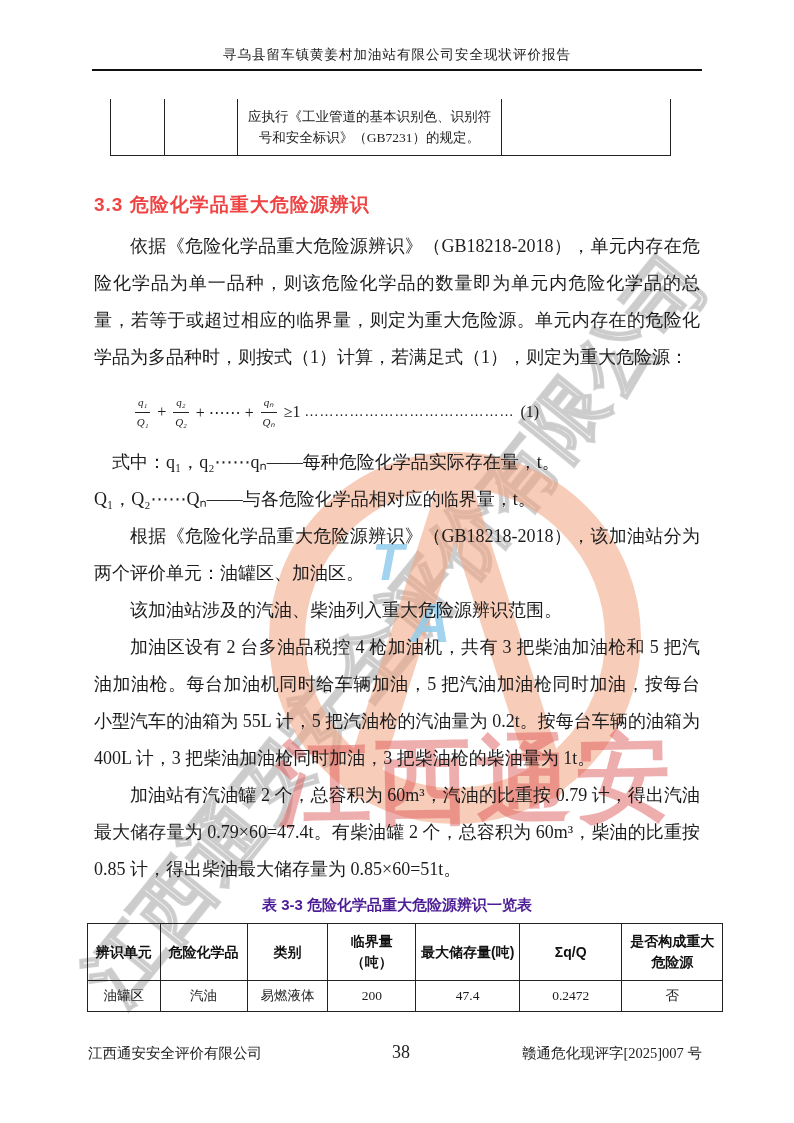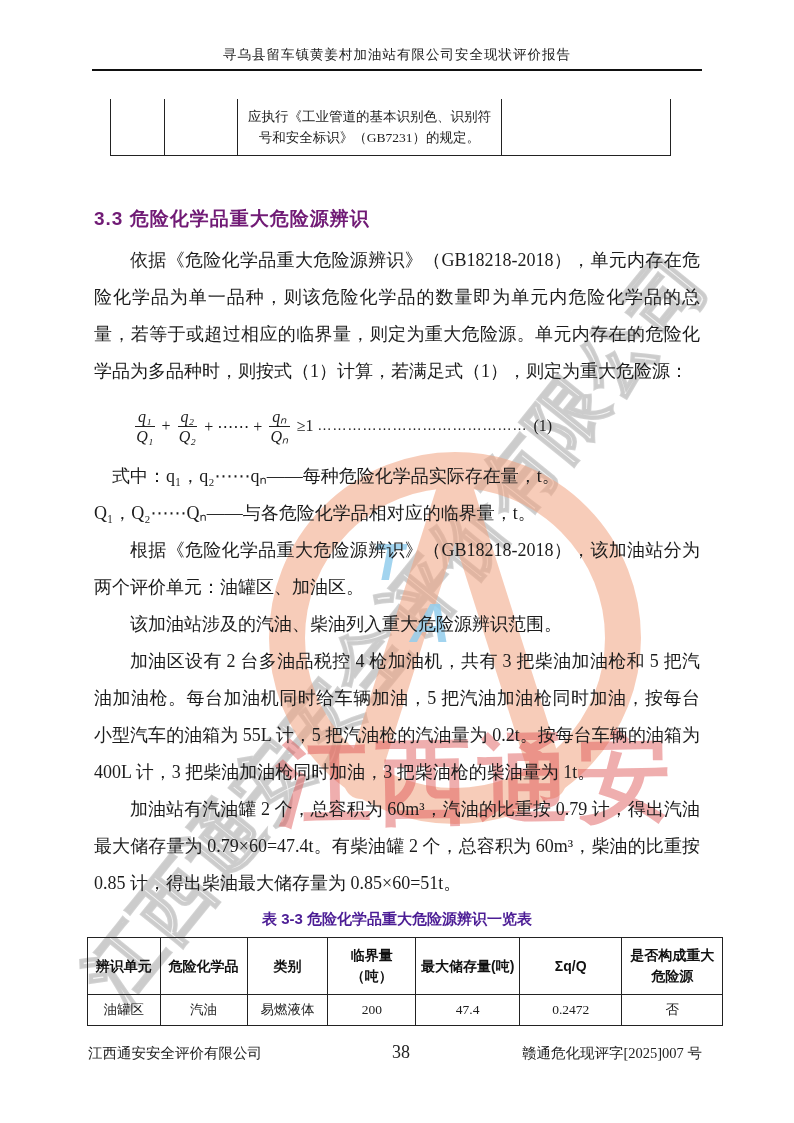--- a/index.html
+++ b/index.html
@@ -51,40 +51,40 @@
     height:52px;font-size:13.5px;line-height:21px;
     text-align:center;vertical-align:middle;padding:2px 8px;
   }
   .toptable .tc1{width:37px;}
   .toptable .tc2{width:56px;}
   .toptable .tc3{width:247px;}
   .toptable .tc4{width:152px;}
 
   .sec{
     font-family:"Liberation Sans",sans-serif;
-    font-size:19px;font-weight:bold;color:#701a75;
-    margin:50px 0 0 0;letter-spacing:1px;
+    font-size:19px;font-weight:bold;color:#ef4444;
+    margin:36px 0 0 0;letter-spacing:1px;
   }
   .para{
     margin:0;font-size:18px;line-height:37px;
     text-align:justify;text-indent:2em;color:#1c1c1c;
   }
   .para.first{margin-top:10px;}
   .para.noindent{text-indent:0;}
   .para.halfindent{text-indent:1em;}
 
   
   .formula{
     display:flex;align-items:center;
     margin:10px 0 6px 38px;height:52px;
     font-size:16px;font-family:"Liberation Serif",serif;
   }
   .frac{
     display:inline-flex;flex-direction:column;align-items:center;
-    font-style:italic;font-size:16px;line-height:17px;margin:0 3px;
+    font-style:italic;font-size:11px;line-height:17px;margin:0 3px;
   }
   .frac .num{border-bottom:1.2px solid #222;padding:0 3px 1px 3px;}
   .frac .den{padding-top:1px;}
   .formula .op{margin:0 4px;}
   .formula .rel{margin:0 2px 0 4px;}
   .formula .leader{font-size:14px;letter-spacing:1px;margin-left:2px;}
   .formula .eqnum{margin-left:6px;}
 
   
   .tbl-title{

